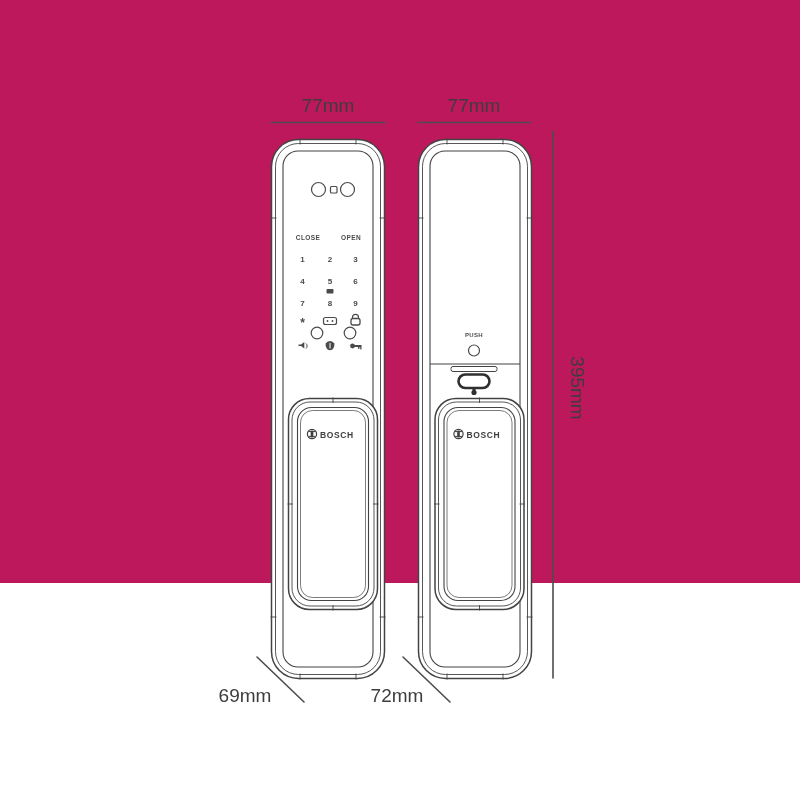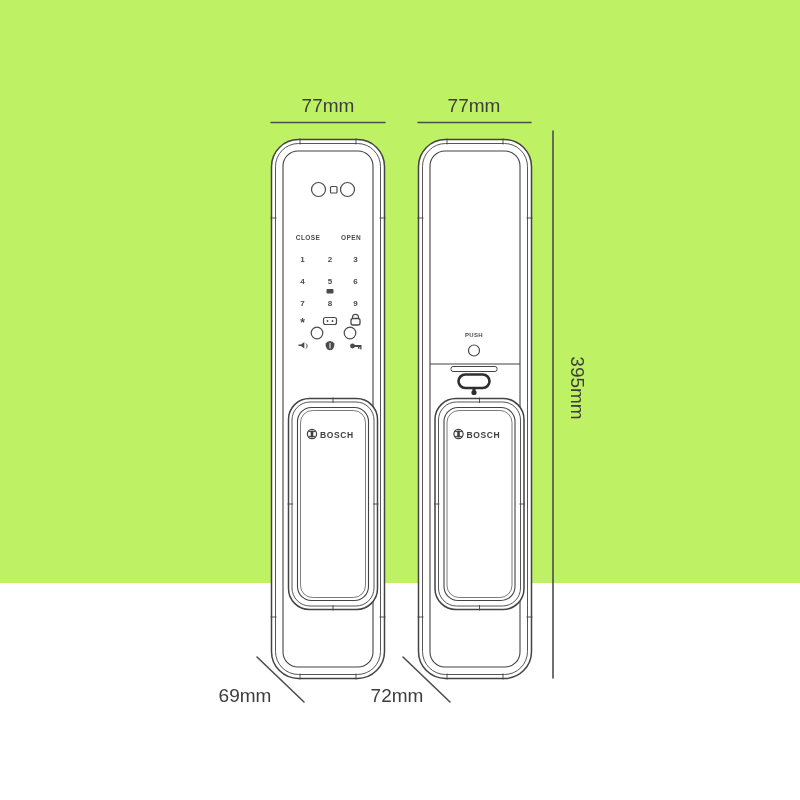--- a/index.html
+++ b/index.html
@@ -2,21 +2,21 @@
 <html><head>
 <meta charset="utf-8">
 <style>
   html,body{margin:0;padding:0;}
   body{
     width:800px;height:800px;
     background:#ffffff;
     font-family:"Liberation Sans", sans-serif;
     overflow:hidden;
   }
-  .stage{position:relative;width:800px;height:583px;background:#bef264;}
+  .stage{position:relative;width:800px;height:583px;background:#be185d;}
   svg{display:block;}
   .dim-label{
     font-family:"Liberation Sans", sans-serif;
     font-size:19px;
     fill:#3d3d3d;
   }
   .panel-label{
     font-family:"Liberation Sans", sans-serif;
     font-size:6.5px;
     font-weight:bold;

